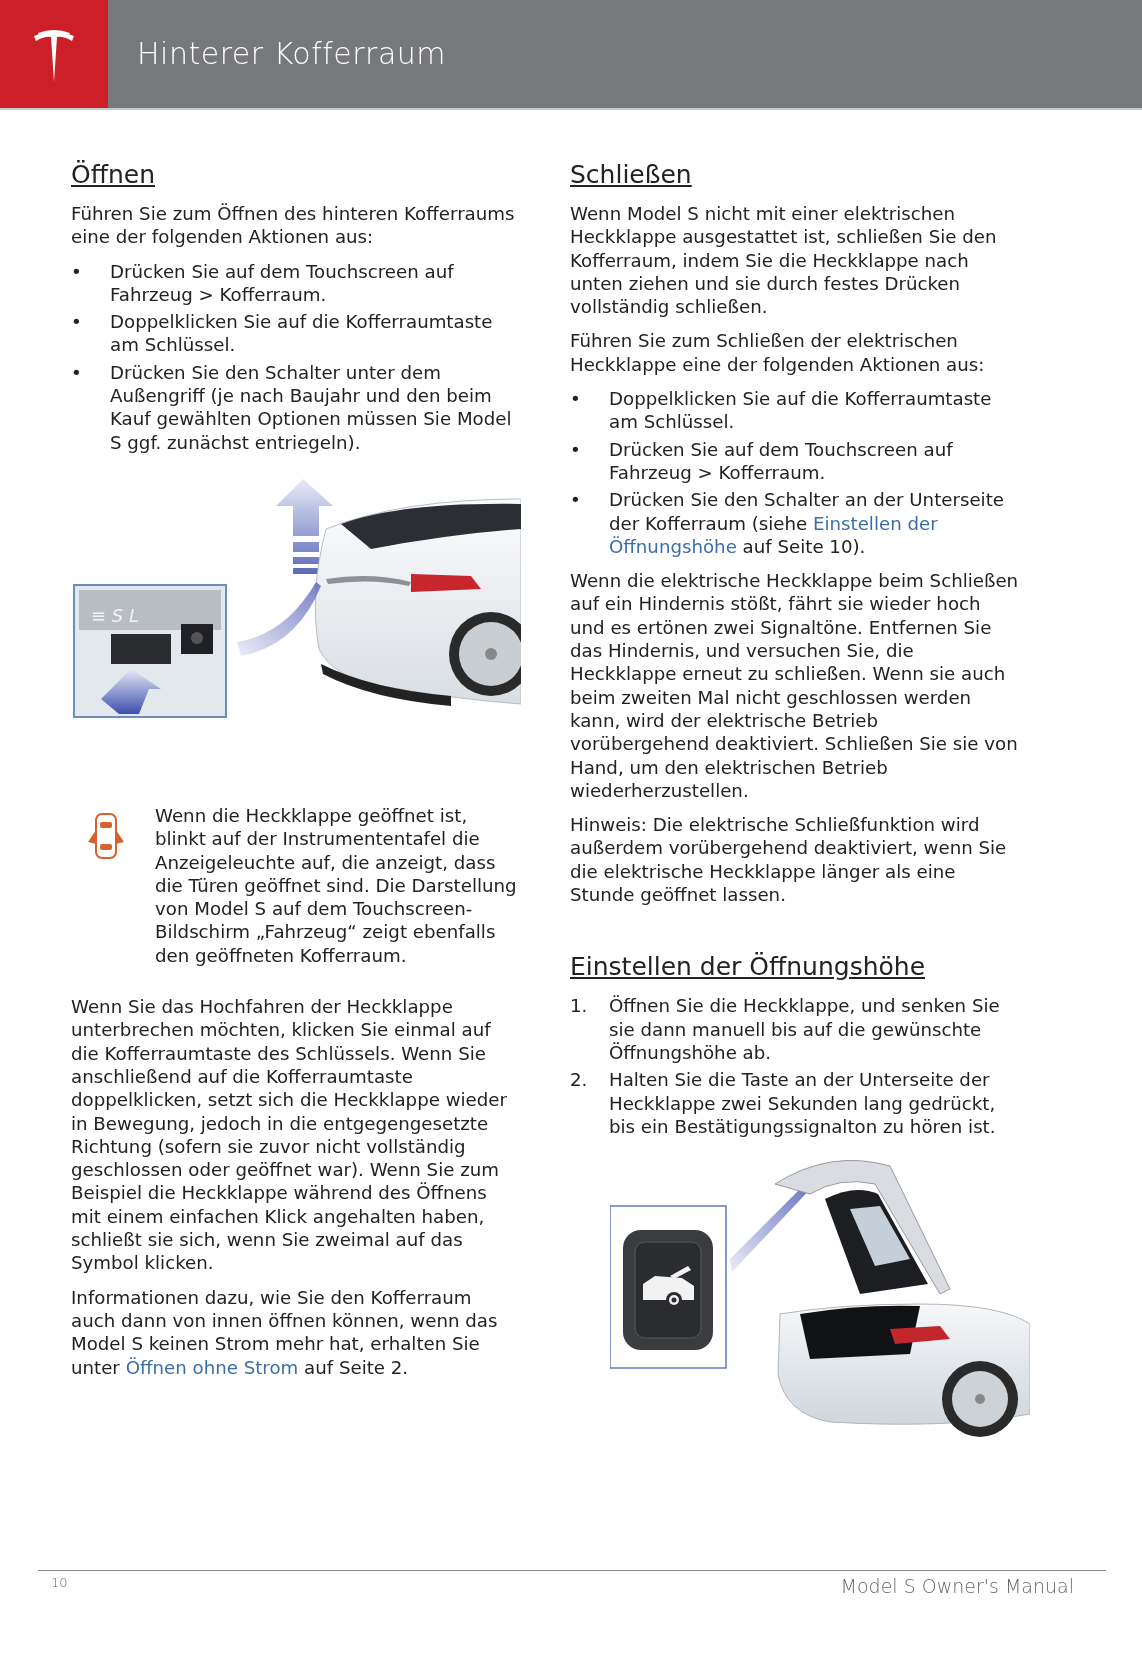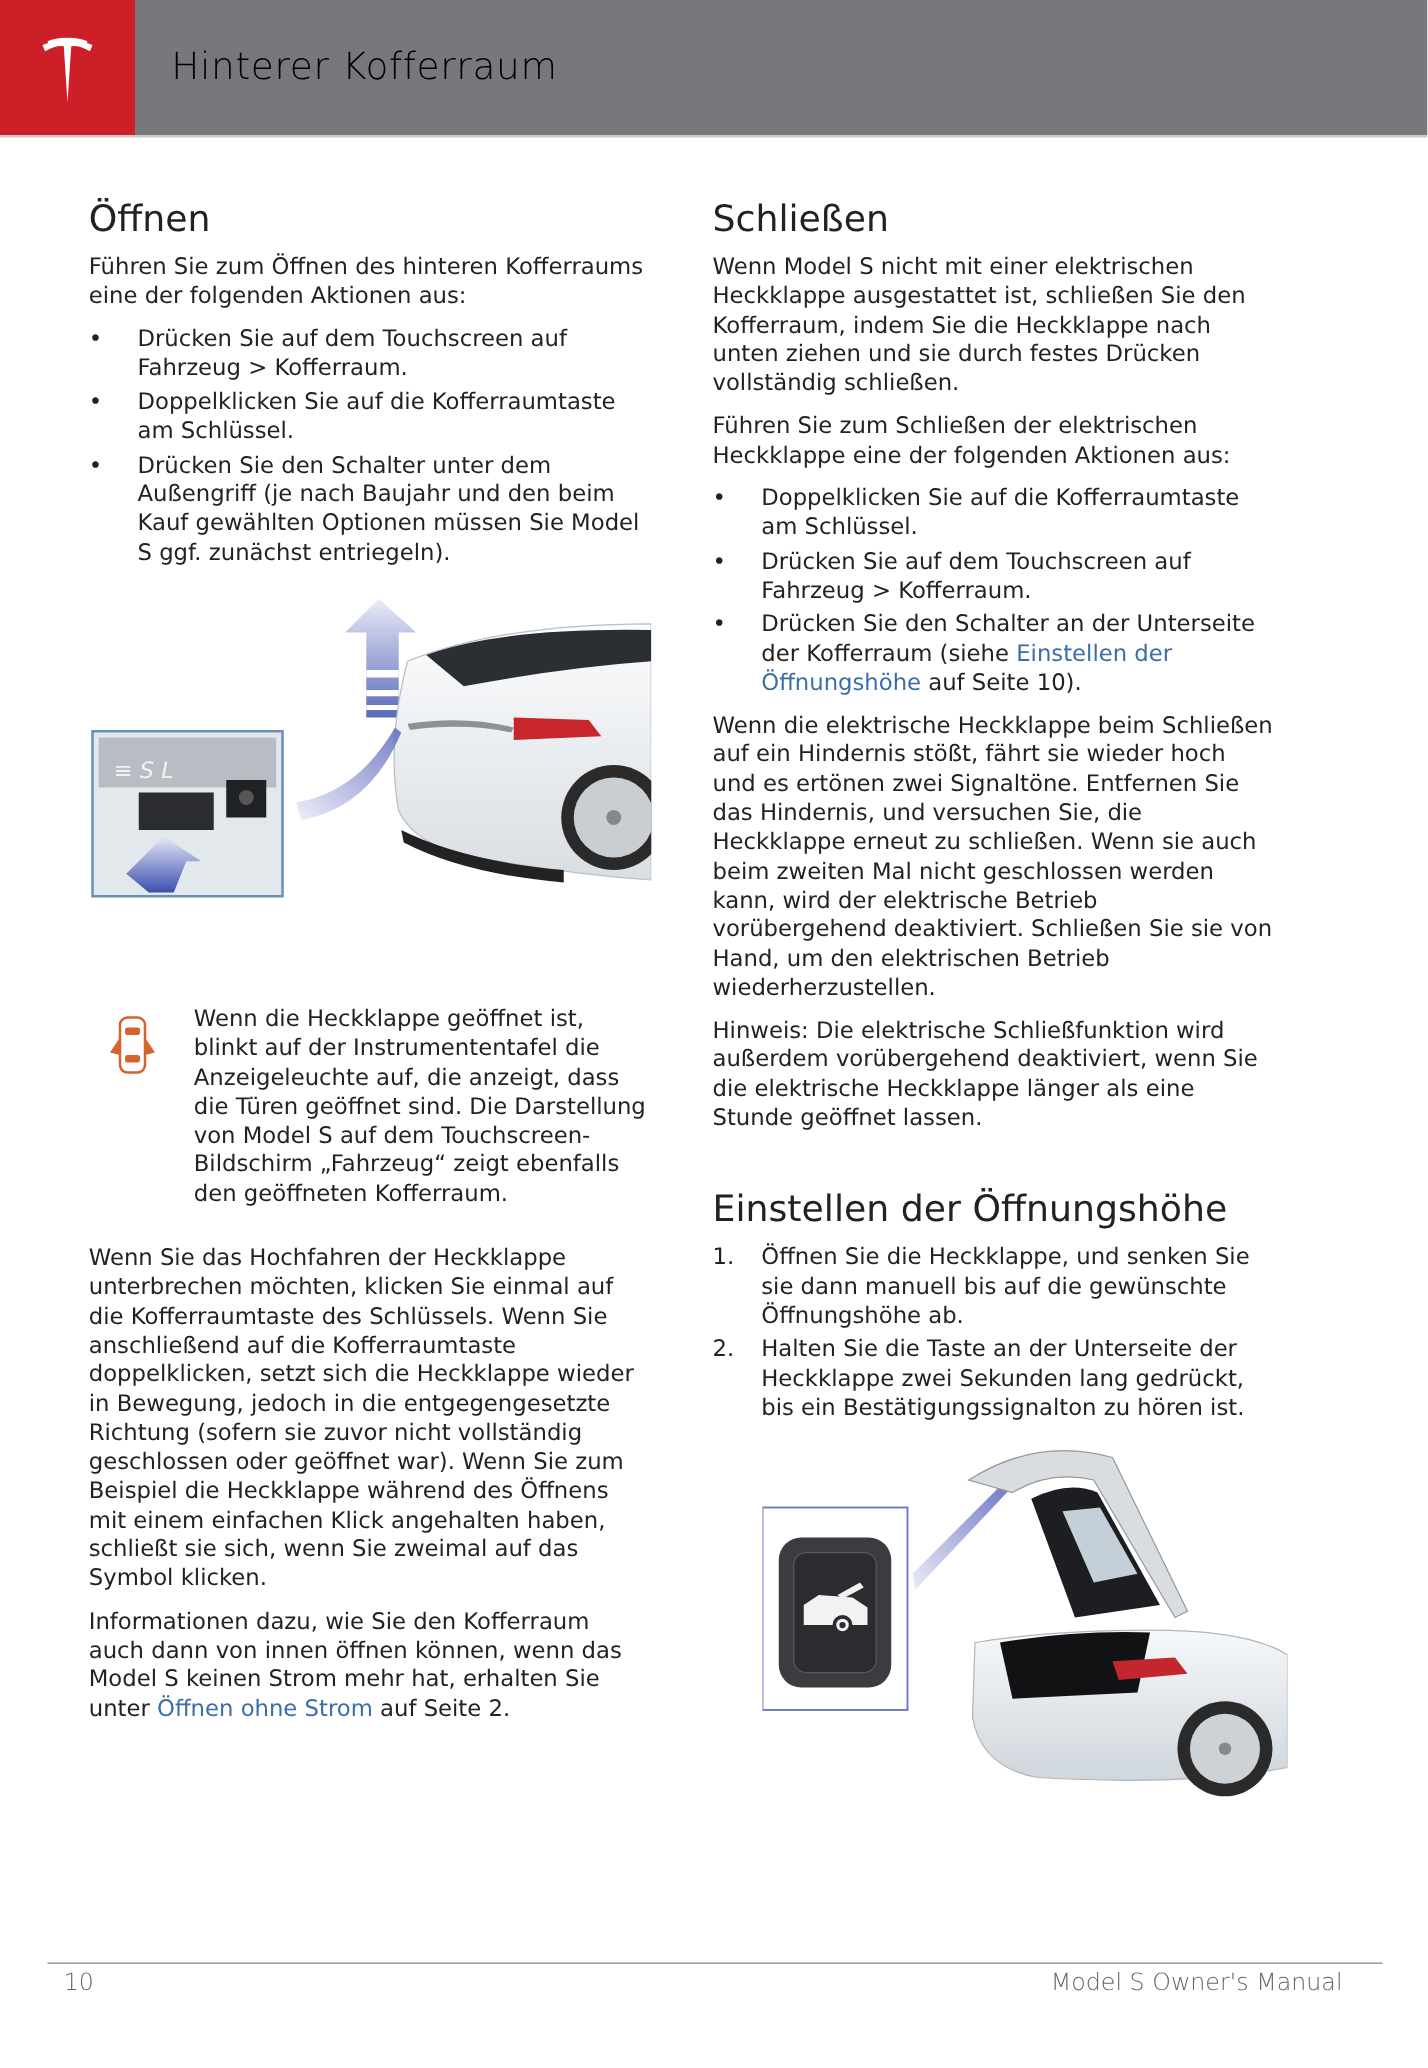--- a/index.html
+++ b/index.html
@@ -1,41 +1,41 @@
 <!DOCTYPE html>
 <html><head>
 <meta charset="utf-8">
 <style>
   html, body { margin:0; padding:0; background:#ffffff; }
   body { width:1142px; height:1654px; position:relative; overflow:hidden;
          font-family:"DejaVu Sans", sans-serif; color:#222; }
   .header { position:absolute; left:0; top:0; width:1142px; height:108px; background:#76787b; }
   .header-logo { position:absolute; left:0; top:0; width:108px; height:108px; background:#cc1f27; }
   .header-logo svg { position:absolute; left:33px; top:30px; }
-  .header-title { position:absolute; left:137px; top:36px; font-size:30px; color:#000000; font-weight:300; letter-spacing:0.5px; }
+  .header-title { position:absolute; left:137px; top:36px; font-size:30px; color:#ffffff; font-weight:300; letter-spacing:0.5px; }
   .header-shadow { position:absolute; left:0; top:108px; width:1142px; height:2px; background:#c8c9cb; }
 
   .col { position:absolute; width:450px; font-size:18.2px; line-height:23.3px; }
   .col-left { left:71px; top:160px; }
   .col-right { left:570px; top:160px; }
-  h2 { font-weight:normal; font-size:29px; margin:0 0 12px 0; line-height:30px; color:#222; }
+  h2 { font-weight:normal; font-size:25px; margin:0 0 12px 0; line-height:30px; color:#222;text-decoration:underline; }
   p { margin:0 0 11px 0; }
   ul.bl, ol.nl { list-style:none; padding:0; margin:0 0 11px 0; }
   ul.bl li, ol.nl li { position:relative; padding-left:39px; margin-bottom:4px; }
   ul.bl li .mk, ol.nl li .mk { position:absolute; left:0; top:0; }
   a.link { color:#3b6ea8; text-decoration:none; }
 
   .fig-open { position:relative; width:450px; height:300px; margin:20px 0 30px 0; }
   .fig-close { position:relative; width:420px; height:290px; margin:16px 0 0 40px; }
 
   .note { position:relative; padding-left:84px; margin:0 0 28px 0; }
   .note .icon { position:absolute; left:14px; top:8px; }
 
   .footer-line { position:absolute; left:38px; top:1570px; width:1068px; height:1px; background:#888; }
-  .footer-page { position:absolute; left:51px; top:1575px; font-size:19px; color:#666; font-weight:300; }
+  .footer-page { position:absolute; left:51px; top:1575px; font-size:13px; color:#666; font-weight:300; }
   .footer-manual { position:absolute; right:68px; top:1575px; font-size:19px; color:#666; font-weight:300; }
 </style>
 </head>
 <body>
 
 <div class="header">
   <div class="header-logo">
     <svg width="42" height="52" viewBox="0 0 42 52">
       <path d="M1 6 Q21 -2 41 6 L39 11 Q30 6 24 7 L21 52 L18 7 Q12 6 3 11 Z" fill="#fff"></path>
       <path d="M5 3 Q21 -3 37 3 L36 5 Q21 0 6 5 Z" fill="#fff"></path>

